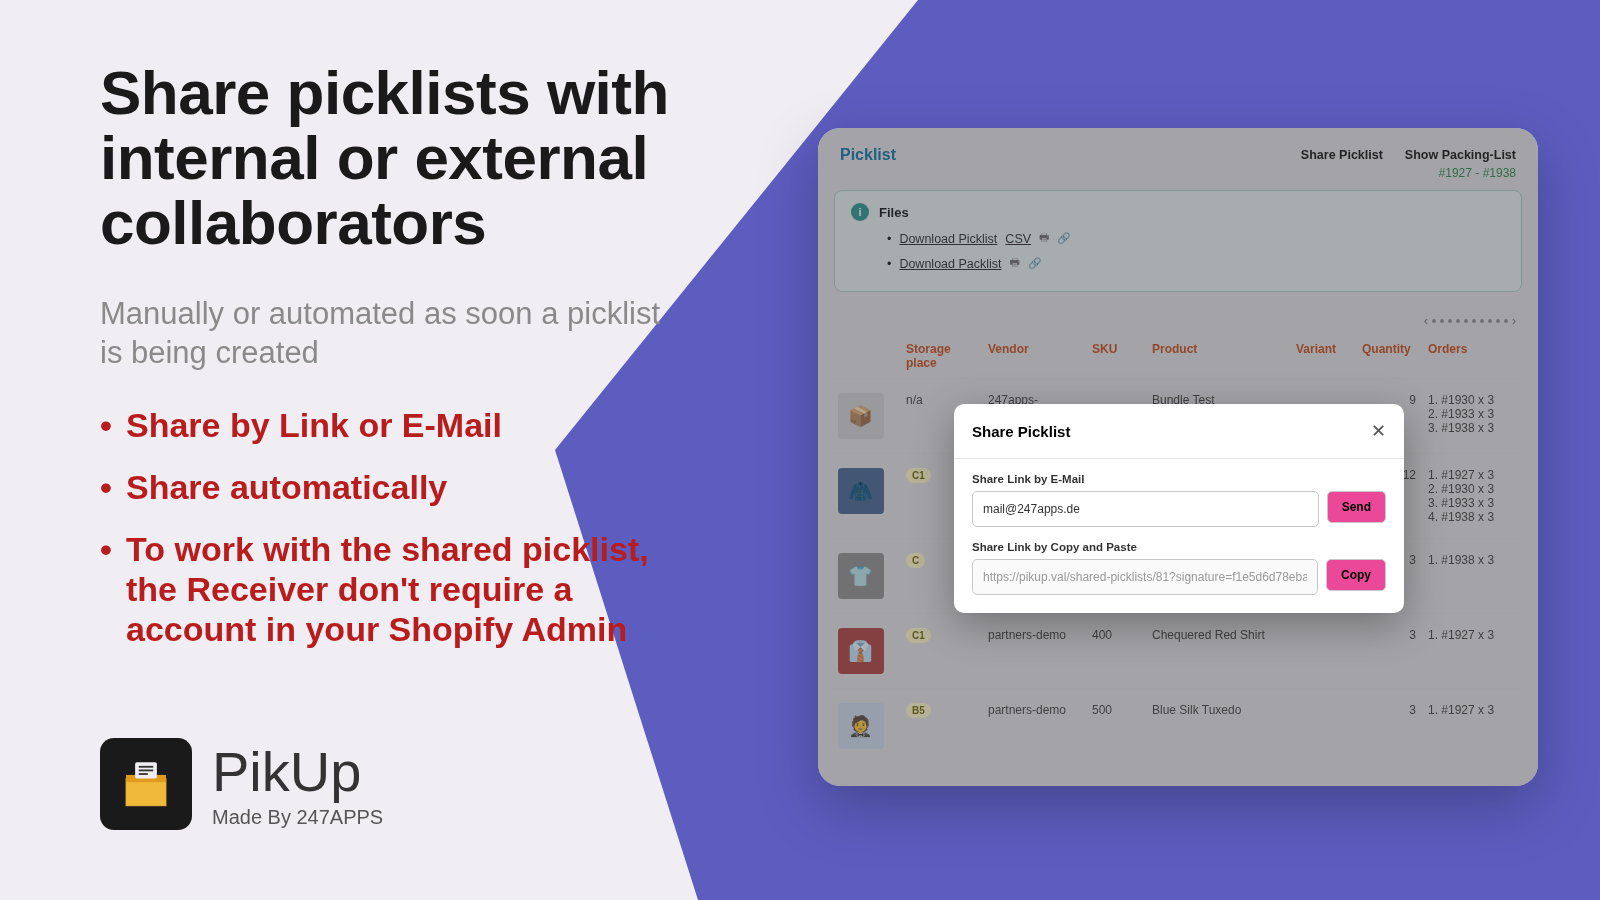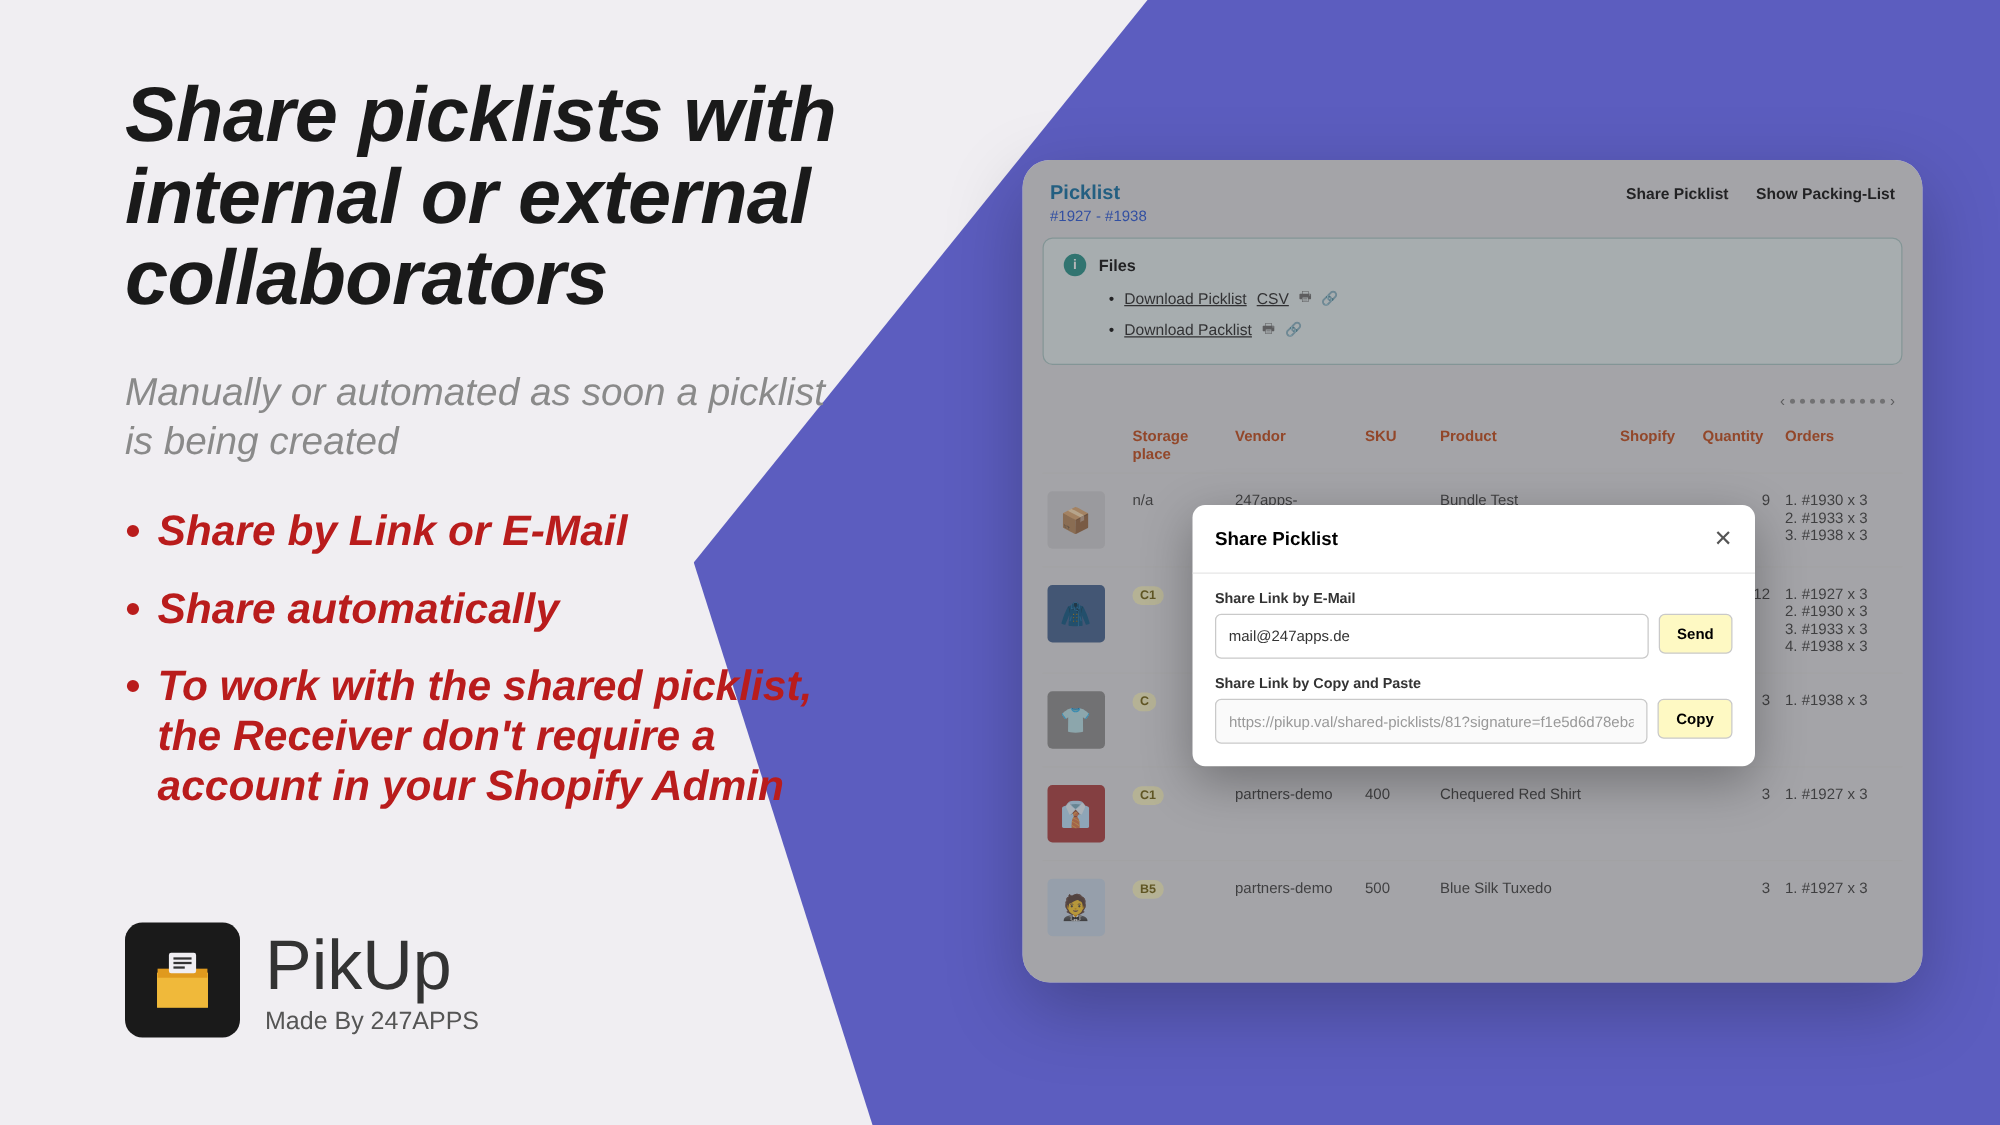--- a/index.html
+++ b/index.html
@@ -19,21 +19,20 @@
   height: 900px;
   background: #5c5dbf;
   clip-path: polygon(38% 0, 100% 0, 100% 100%, 18% 100%, 5% 50%);
 }
 .left-content {
   position: absolute;
   left: 100px;
   top: 60px;
   width: 580px;
   z-index: 5;
-  font-style: italic;
 }
 .headline {
   font-size: 62px;
   font-weight: 800;
   line-height: 1.05;
   color: #1a1a1a;
   letter-spacing: -0.5px;
   margin-bottom: 40px;
 }
 .sub {
@@ -104,21 +103,21 @@
   pointer-events: none;
 }
 .panel-head {
   display: flex;
   align-items: center;
   justify-content: space-between;
   padding: 4px 6px 2px;
 }
 .panel-title { font-size: 16px; font-weight: 700; color: #0369a1; }
 .panel-actions { display: flex; gap: 22px; font-size: 12.5px; font-weight: 600; }
-.panel-range { font-size: 12px; color: #1d4ed8; padding: 0 6px 10px; }
+.panel-range { font-size: 12px; color: #15803d; padding: 0 6px 10px; text-align: right; }
 
 .files-card {
   border: 1px solid #a8c7c5;
   background: #e5efef;
   border-radius: 8px;
   padding: 12px 16px;
 }
 .files-title { display: flex; align-items: center; gap: 10px; font-weight: 700; font-size: 13px; }
 .info-badge {
   width: 18px; height: 18px; border-radius: 50%; background: #1a8d83; color: #fff;
@@ -163,21 +162,21 @@
 .modal-body { padding: 14px 18px 18px; }
 .modal-label { font-size: 11.5px; font-weight: 600; color: #333; margin-bottom: 6px; }
 .modal-row { display: flex; gap: 8px; margin-bottom: 14px; }
 .modal-row input {
   flex: 1; height: 36px; border: 1px solid #c9c9c9; border-radius: 5px;
   padding: 0 10px; font-size: 12px; color: #333;
 }
 .modal-row input.ro { color: #999; background: #fafafa; }
 .modal-btn {
   height: 32px; padding: 0 14px; border: 1px solid #c9c9c9; border-radius: 5px;
-  background: #fef9c3; font-size: 12px; font-weight: 600; cursor: default;
+  background: #ec4899; font-size: 12px; font-weight: 600; cursor: default;
 }
 </style>
 </head>
 <body>
 
 <div class="purple-shape"></div>
 
 <div class="left-content">
   <h1 class="headline">Share picklists with internal or external collaborators</h1>
   <p class="sub">Manually or automated as soon a picklist is being created</p>
@@ -252,21 +251,21 @@
     <span class="chev">›</span>
   </div>
 
   <div class="table">
     <div class="thead">
       <div></div>
       <div>Storage place</div>
       <div>Vendor</div>
       <div>SKU</div>
       <div>Product</div>
-      <div>Shopify</div>
+      <div>Variant</div>
       <div>Quantity</div>
       <div>Orders</div>
     </div>
 
     <div class="trow">
       <div class="thumb">📦</div>
       <div>n/a</div>
       <div>247apps-screencast</div>
       <div></div>
       <div>Bundle Test</div>

